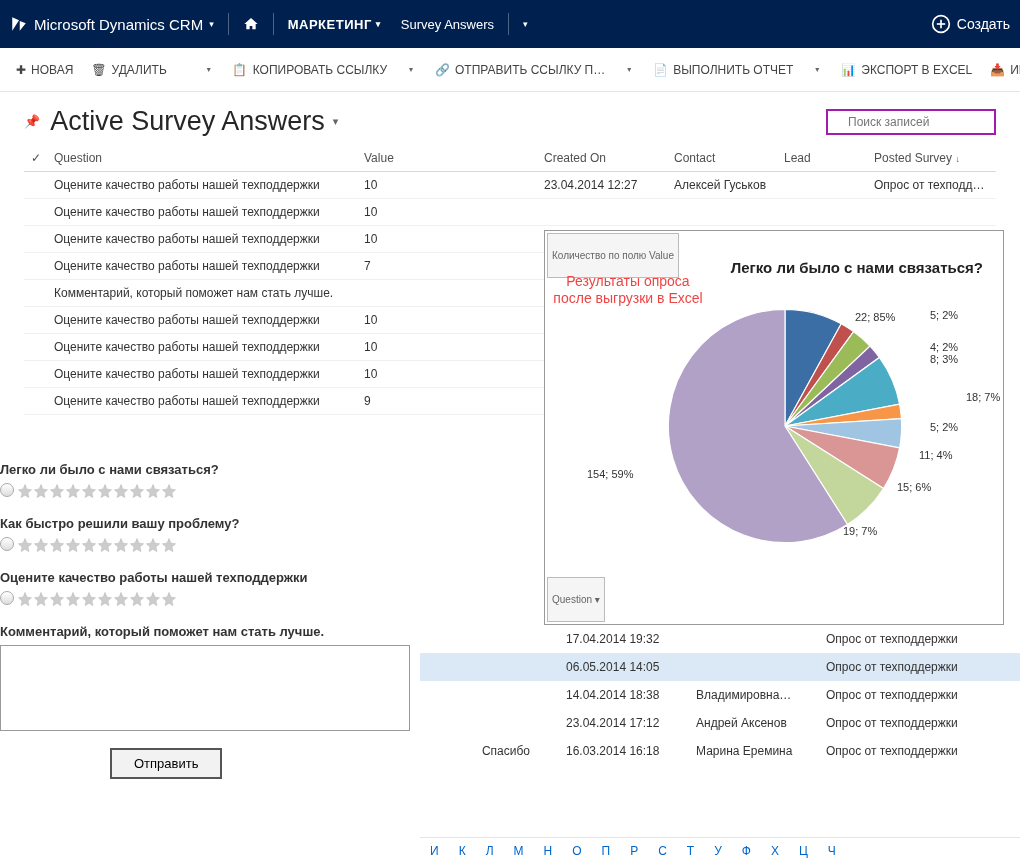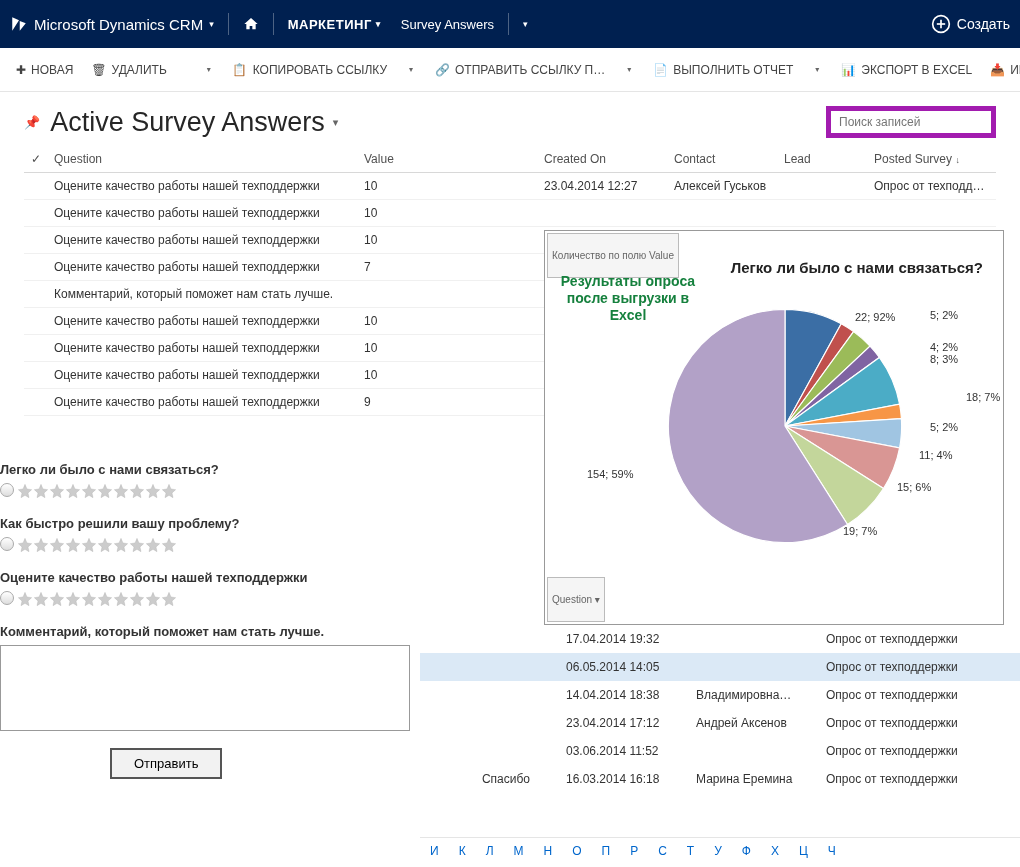--- a/index.html
+++ b/index.html
@@ -23,35 +23,35 @@
 .cmdbar .cmd { display: flex; align-items: center; gap: 5px; cursor: pointer; }
 .cmdbar .splitcaret { font-size: 8px; color: #666; padding: 0 4px; cursor: pointer; }
 .cmdbar .divider { width: 1px; height: 20px; background: #ddd; }
 
 
 .viewhdr { display: flex; align-items: center; padding: 14px 24px 8px 24px; }
 .viewhdr .pin { margin-right: 10px; color: #444; }
 .viewhdr h1 { font-size: 27px; font-weight: 300; color: #262626; display: flex; align-items: center; gap: 8px; }
 .viewhdr .vcaret { font-size: 11px; color: #666; }
 .viewhdr .spacer { flex: 1; }
-.viewhdr .search { border: 5px solid #a21caf; padding: 4px 8px; width: 170px; font-size: 12px; }
+.viewhdr .search { border: 2px solid #a21caf; padding: 4px 20px; width: 170px; font-size: 12px; }
 
 
 .grid { padding: 0 24px; }
 .grid table { width: 100%; border-collapse: collapse; table-layout: fixed; }
 .grid th { text-align: left; font-weight: 400; font-size: 12px; color: #505050; border-bottom: 1px solid #d8d8d8; padding: 6px 6px; }
 .grid th .sort { font-size: 9px; }
 .grid td { font-size: 12px; color: #333; padding: 6px 6px; border-bottom: 1px solid #f0f0f0; white-space: nowrap; overflow: hidden; text-overflow: ellipsis; }
 .grid .chk { width: 24px; text-align: center; }
 
 
 .chartbox { position: absolute; left: 544px; top: 230px; width: 460px; height: 395px; background: #fff; border: 1px solid #999; }
 .chartbox .tag { position: absolute; top: 2px; left: 2px; font-size: 10px; color: #666; border: 1px solid #bbb; background: #f5f5f5; padding: 16px 4px; }
 .chartbox .tag.bottom { top: auto; bottom: 2px; }
-.chartbox .redtxt { position: absolute; top: 42px; left: 8px; color: #15803d; font-size: 14px; font-weight: 700; line-height: 1.2; text-align: center; width: 150px; }
+.chartbox .redtxt { position: absolute; top: 42px; left: 8px; color: #ef4444; font-size: 14px; font-weight: 400; line-height: 1.2; text-align: center; width: 150px; }
 .chartbox .title { position: absolute; top: 28px; right: 20px; font-size: 15px; font-weight: 700; color: #222; }
 .chartbox svg.pie { position: absolute; top: 55px; left: 100px; }
 .chartbox .slabel { position: absolute; font-size: 11px; color: #333; }
 
 
 .surveyform { position: absolute; left: 0; top: 452px; width: 420px; background: #fff; padding: 4px 8px 8px 0; }
 .surveyform h2 { color: #004b8d; font-size: 17px; font-weight: 700; border-bottom: 1px solid #bbb; padding-bottom: 4px; margin-bottom: 14px; }
 .surveyform .q { font-size: 13px; font-weight: 700; margin: 6px 0; }
 .surveyform .stars { display: flex; gap: 0; margin-bottom: 14px; }
 .surveyform .stars .reset { width: 14px; height: 14px; border-radius: 50%; border: 1px solid #aaa; margin-right: 3px; background: linear-gradient(#fff,#ddd); }
@@ -271,21 +271,21 @@
       <path d="M 0 0 L 0.4817536741017153 -0.8763066800438636 A 1 1 0 0 1 0.5877852522924731 -0.8090169943749475 Z" fill="#c0504d" stroke="#fff" stroke-width="0.01"></path>
       <path d="M 0 0 L 0.5877852522924731 -0.8090169943749475 A 1 1 0 0 1 0.7289686274214116 -0.6845471059286886 Z" fill="#9bbb59" stroke="#fff" stroke-width="0.01"></path>
       <path d="M 0 0 L 0.7289686274214116 -0.6845471059286886 A 1 1 0 0 1 0.8090169943749475 -0.5877852522924731 Z" fill="#8064a2" stroke="#fff" stroke-width="0.01"></path>
       <path d="M 0 0 L 0.8090169943749475 -0.5877852522924731 A 1 1 0 0 1 0.9822872507286887 -0.18738131458572455 Z" fill="#4bacc6" stroke="#fff" stroke-width="0.01"></path>
       <path d="M 0 0 L 0.9822872507286887 -0.18738131458572455 A 1 1 0 0 1 0.9980267284282716 -0.06279051952931329 Z" fill="#f79646" stroke="#fff" stroke-width="0.01"></path>
       <path d="M 0 0 L 0.9980267284282716 -0.06279051952931329 A 1 1 0 0 1 0.9822872507286886 0.1873813145857247 Z" fill="#a0c5e2" stroke="#fff" stroke-width="0.01"></path>
       <path d="M 0 0 L 0.9822872507286886 0.1873813145857247 A 1 1 0 0 1 0.844327925502015 0.5358267949789968 Z" fill="#d99694" stroke="#fff" stroke-width="0.01"></path>
       <path d="M 0 0 L 0.844327925502015 0.5358267949789968 A 1 1 0 0 1 0.5358267949789965 0.8443279255020151 Z" fill="#c3d69b" stroke="#fff" stroke-width="0.01"></path>
       <path d="M 0 0 L 0.5358267949789965 0.8443279255020151 A 1 1 0 1 1 -1.8369701987210297e-16 -1 Z" fill="#b2a1c7" stroke="#fff" stroke-width="0.01"></path>
     </svg>
-<div class="slabel" style="left: 310px; top: 80px;">22; 92%</div>
+<div class="slabel" style="left: 310px; top: 80px;">22; 85%</div>
     <div class="slabel" style="left: 385px; top: 78px;">5; 2%</div>
     <div class="slabel" style="left: 385px; top: 94px; margin-top: 28px;">8; 3%</div>
     <div class="slabel" style="left: 385px; top: 110px;">4; 2%</div>
     <div class="slabel" style="left: 385px; top: 160px; margin-left: 36px;">18; 7%</div>
     <div class="slabel" style="left: 385px; top: 190px;">5; 2%</div>
     <div class="slabel" style="left: 374px; top: 218px;">11; 4%</div>
     <div class="slabel" style="left: 352px; top: 250px;">15; 6%</div>
     <div class="slabel" style="left: 298px; top: 294px;">19; 7%</div>
     <div class="slabel" style="left: 42px; top: 237px;">154; 59%</div>
   </div>
@@ -423,26 +423,20 @@
         <tr>
           <td style="text-align:right;padding-right:30px"></td>
           <td>14.04.2014 18:38</td>
           <td>Владимировна…</td>
           <td>Опрос от техподдержки</td>
         </tr>
         <tr>
           <td style="text-align:right;padding-right:30px"></td>
           <td>23.04.2014 17:12</td>
           <td>Андрей Аксенов</td>
-          <td>Опрос от техподдержки</td>
-        </tr>
-        <tr>
-          <td style="text-align:right;padding-right:30px"></td>
-          <td>03.06.2014 11:52</td>
-          <td></td>
           <td>Опрос от техподдержки</td>
         </tr>
         <tr>
           <td style="text-align:right;padding-right:30px">Спасибо</td>
           <td>16.03.2014 16:18</td>
           <td>Марина Еремина</td>
           <td>Опрос от техподдержки</td>
         </tr>
       </tbody>
     </table>

